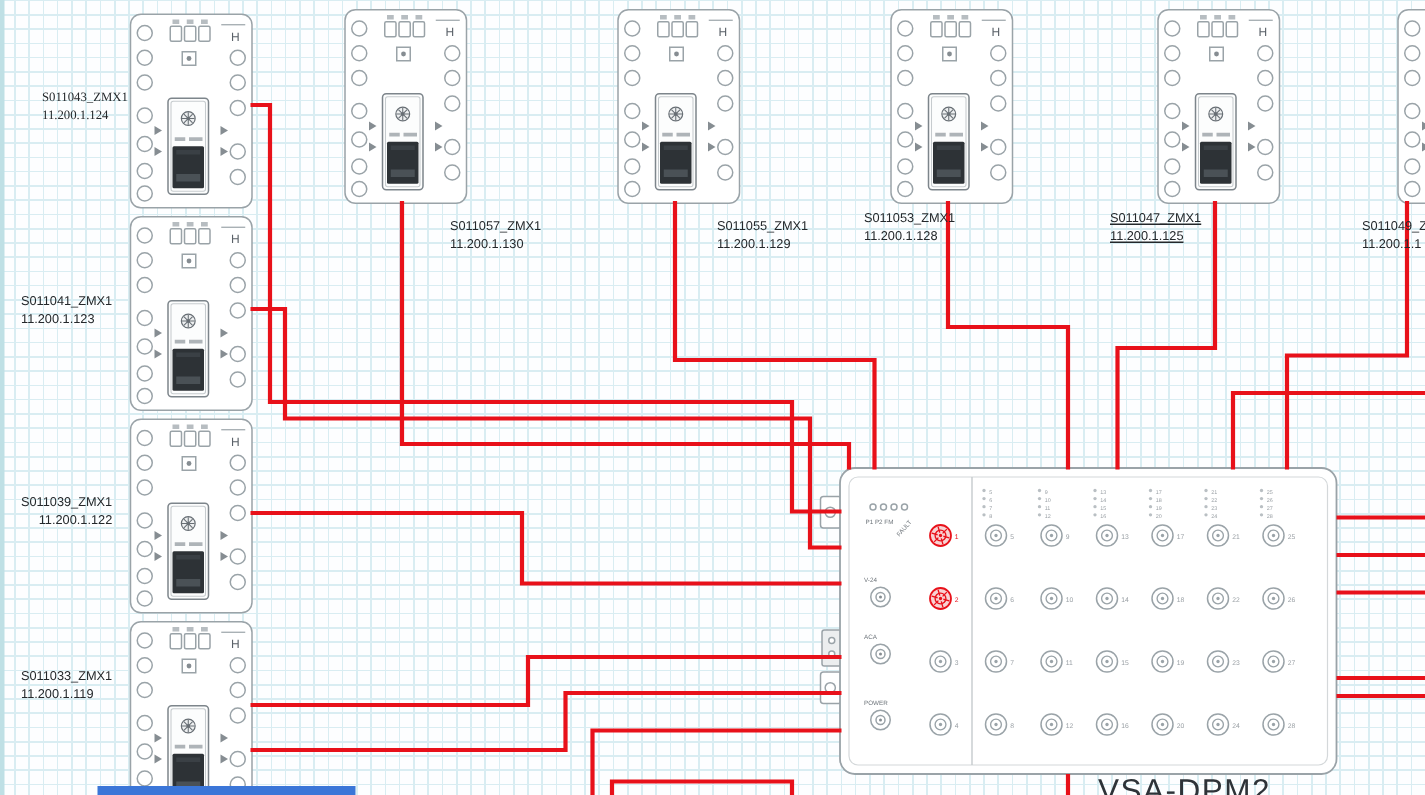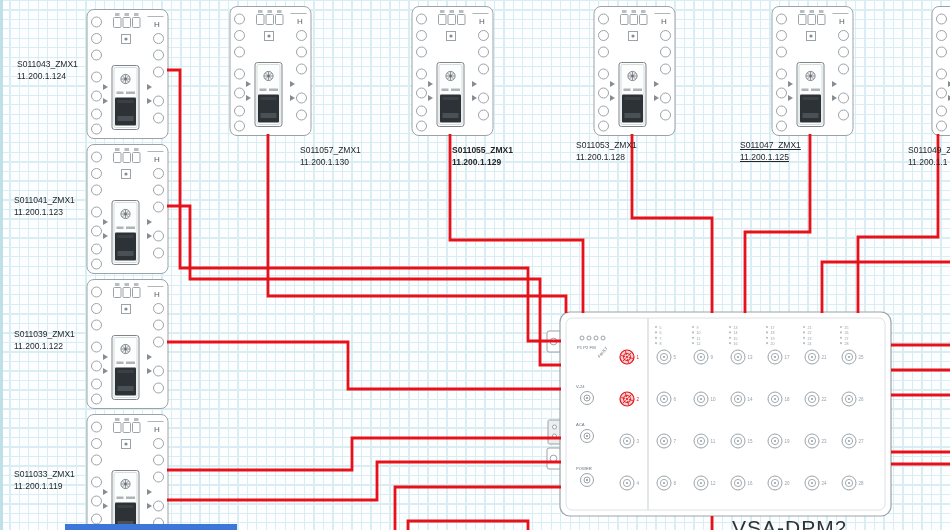--- a/index.html
+++ b/index.html
@@ -398,41 +398,41 @@
         <polyline points="891,370 950,370" fill="none" stroke="#e8111a" stroke-width="2.8"></polyline>
         <polyline points="891,395 950,395" fill="none" stroke="#e8111a" stroke-width="2.8"></polyline>
         <polyline points="891,452 950,452" fill="none" stroke="#e8111a" stroke-width="2.8"></polyline>
         <polyline points="891,464 950,464" fill="none" stroke="#e8111a" stroke-width="2.8"></polyline>
         <polyline points="712,516 712,530" fill="none" stroke="#e8111a" stroke-width="2.8"></polyline>
         <polyline points="408,530 408,521 528,521 528,530" fill="none" stroke="#e8111a" stroke-width="2.8"></polyline>
       </g>
   </svg>
 
   <div id="labels-layer">
-      <div class="dev-label" style="left: 17px; top: 58px;">
+      <div class="dev-label" style="left: 28px; top: 58px; font-family: Liberation Serif, serif;">
         <div>S011043_ZMX1</div>
         <div>11.200.1.124</div>
       </div>
       <div class="dev-label" style="left: 14px; top: 194px;">
         <div>S011041_ZMX1</div>
         <div>11.200.1.123</div>
       </div>
-      <div class="dev-label" style="left: 14px; top: 328px;">
+      <div class="dev-label" style="left: 14px; top: 328px; text-align: right;">
         <div>S011039_ZMX1</div>
         <div>11.200.1.122</div>
       </div>
-      <div class="dev-label" style="left: 14px; top: 468px;">
+      <div class="dev-label" style="left: 14px; top: 444px;">
         <div>S011033_ZMX1</div>
         <div>11.200.1.119</div>
       </div>
       <div class="dev-label" style="left: 300px; top: 144px;">
         <div>S011057_ZMX1</div>
         <div>11.200.1.130</div>
       </div>
-      <div class="dev-label" style="left: 452px; top: 144px; font-weight: bold;">
+      <div class="dev-label" style="left: 478px; top: 144px;">
         <div>S011055_ZMX1</div>
         <div>11.200.1.129</div>
       </div>
       <div class="dev-label" style="left: 576px; top: 139px;">
         <div>S011053_ZMX1</div>
         <div>11.200.1.128</div>
       </div>
       <div class="dev-label" style="left: 740px; top: 139px; text-decoration: underline;">
         <div>S011047_ZMX1</div>
         <div>11.200.1.125</div>

